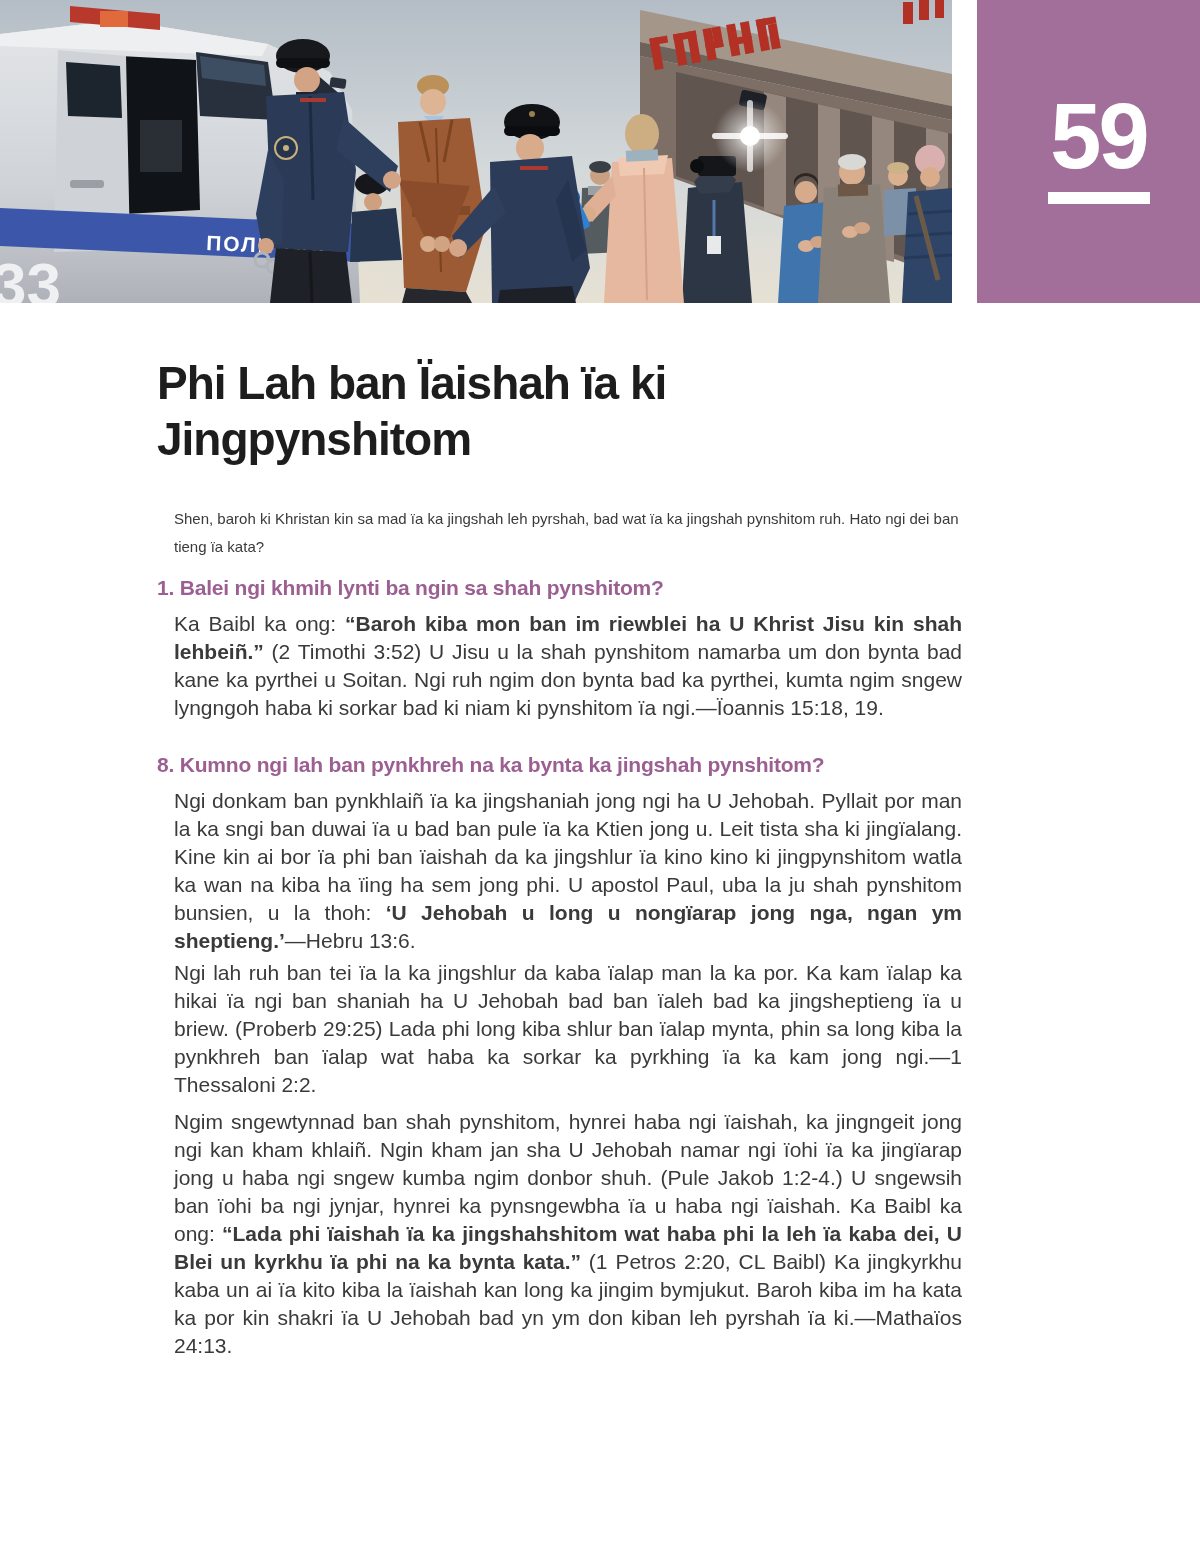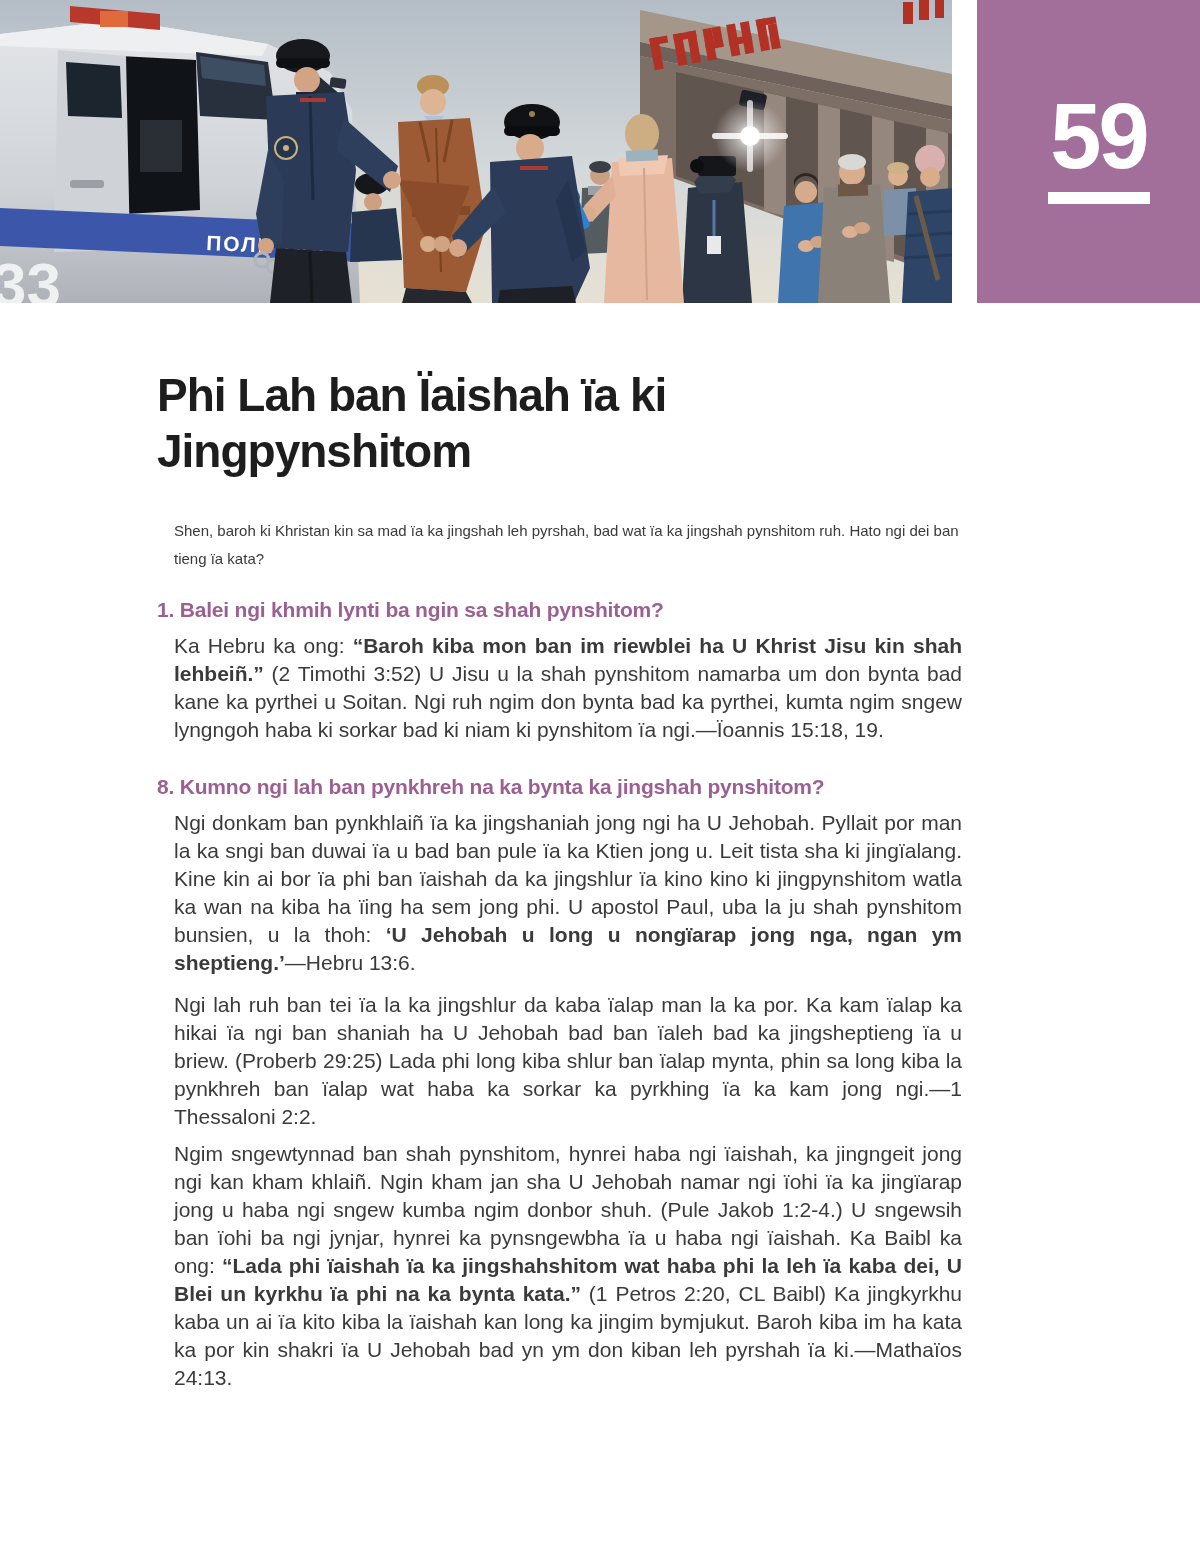--- a/index.html
+++ b/index.html
@@ -13,42 +13,42 @@
   .photo svg{display:block;width:100%;height:100%;}
   .badge{
     position:absolute;top:0;left:977px;width:243px;height:303px;
     background:var(--c-accent,#a26f9a);
     display:flex;flex-direction:column;align-items:center;justify-content:center;
   }
   .badge .num{
     color:#ffffff;font-size:92px;font-weight:bold;line-height:0.82;letter-spacing:-3px;
   }
   .badge .bar{width:102px;height:12px;background:#ffffff;margin-top:17px;}
-  main{position:absolute;top:317px;left:0;width:1200px;}
+  main{position:absolute;top:305px;left:0;width:1200px;}
   h1{
     margin:50px 0 0 157px;width:640px;
     font-size:46px;line-height:1.22;letter-spacing:-1px;
     color:var(--c-title,#1d1d1d);font-weight:bold;
   }
   p.intro{
     margin:38px 0 0 174px;width:788px;
     font-size:15px;line-height:28px;color:var(--c-body,#3a3a3a);
   }
   h2.q{
-    margin:24px 0 0 157px;width:805px;
+    margin:14px 0 0 157px;width:805px;
     font-size:21px;line-height:26px;letter-spacing:-0.2px;
     color:var(--c-question,#9c5f91);font-weight:bold;
   }
   h2.q.gap{margin-top:30px;}
   p.body{
     margin:9px 0 0 174px;width:788px;
     font-size:21px;line-height:28px;color:var(--c-body,#3a3a3a);
     text-align:justify;
   }
-  p.body.follow{margin-top:14px;}
+  p.body.follow{margin-top:4px;}
   .b{font-weight:bold;}
   .i{}
 </style>
 </head>
 <body>
 
 <header class="hero">
   <div class="photo">
     <svg viewBox="0 0 952 303" preserveAspectRatio="none">
       <defs>
@@ -271,21 +271,21 @@
   </div>
 </header>
 
 <main>
   <h1>Phi Lah ban Ïaishah ïa ki Jingpynshitom</h1>
 
   <p class="intro">Shen, baroh ki Khristan kin sa mad ïa ka jingshah leh pyrshah, bad wat ïa ka jingshah pynshitom ruh. Hato ngi dei ban tieng ïa kata?</p>
 
   <section>
     <h2 class="q">1. Balei ngi khmih lynti ba ngin sa shah pynshitom?</h2>
-    <p class="body"><span>Ka Hebru ka ong: </span><span class="b">“Baroh kiba mon ban im riewblei ha U Khrist Jisu kin shah lehbeiñ.”</span><span> (2 Timothi 3:52) U Jisu u la shah pynshitom namarba um don bynta bad kane ka pyrthei u Soitan. Ngi ruh ngim don bynta bad ka pyrthei, kumta ngim sngew lyngngoh haba ki sorkar bad ki niam ki pynshitom ïa ngi.—Ïoannis 15:18, 19.</span></p>
+    <p class="body"><span>Ka Baibl ka ong: </span><span class="b">“Baroh kiba mon ban im riewblei ha U Khrist Jisu kin shah lehbeiñ.”</span><span> (2 Timothi 3:52) U Jisu u la shah pynshitom namarba um don bynta bad kane ka pyrthei u Soitan. Ngi ruh ngim don bynta bad ka pyrthei, kumta ngim sngew lyngngoh haba ki sorkar bad ki niam ki pynshitom ïa ngi.—Ïoannis 15:18, 19.</span></p>
   </section>
 
   <section>
     <h2 class="q gap">8. Kumno ngi lah ban pynkhreh na ka bynta ka jingshah pynshitom?</h2>
     <p class="body"><span>Ngi donkam ban pynkhlaiñ ïa ka jingshaniah jong ngi ha U Jehobah. Pyllait por man la ka sngi ban duwai ïa u bad ban pule ïa ka Ktien jong u. Leit tista sha ki jingïalang. Kine kin ai bor ïa phi ban ïaishah da ka jingshlur ïa kino kino ki jingpynshitom watla ka wan na kiba ha ïing ha sem jong phi. U apostol Paul, uba la ju shah pynshitom bunsien, u la thoh: </span><span class="b">‘U Jehobah u long u nongïarap jong nga, ngan ym sheptieng.’</span><span>—Hebru 13:6.</span></p>
     <p class="body follow"><span>Ngi lah ruh ban tei ïa la ka jingshlur da kaba ïalap man la ka por. Ka kam ïalap ka hikai ïa ngi ban shaniah ha U Jehobah bad ban ïaleh bad ka jingsheptieng ïa u briew. (Proberb 29:25) Lada phi long kiba shlur ban ïalap mynta, phin sa long kiba la pynkhreh ban ïalap wat haba ka sorkar ka pyrkhing ïa ka kam jong ngi.—1 Thessaloni 2:2.</span></p>
   </section>
 
   <section>
     <p class="body"><span>Ngim sngewtynnad ban shah pynshitom, hynrei haba ngi ïaishah, ka jingngeit jong ngi kan kham khlaiñ. Ngin kham jan sha U Jehobah namar ngi ïohi ïa ka jingïarap jong u haba ngi sngew kumba ngim donbor shuh. (Pule Jakob 1:2-4.) U sngewsih ban ïohi ba ngi jynjar, hynrei ka pynsngewbha ïa u haba ngi ïaishah. Ka Baibl ka ong: </span><span class="b">“Lada phi ïaishah ïa ka jingshahshitom wat haba phi la leh ïa kaba dei, U Blei un kyrkhu ïa phi na ka bynta kata.”</span><span> (1 Petros 2:20, </span><span class="i">CL Baibl</span><span>) Ka jingkyrkhu kaba un ai ïa kito kiba la ïaishah kan long ka jingim bymjukut. Baroh kiba im ha kata ka por kin shakri ïa U Jehobah bad yn ym don kiban leh pyrshah ïa ki.—Mathaïos 24:13.</span></p>

